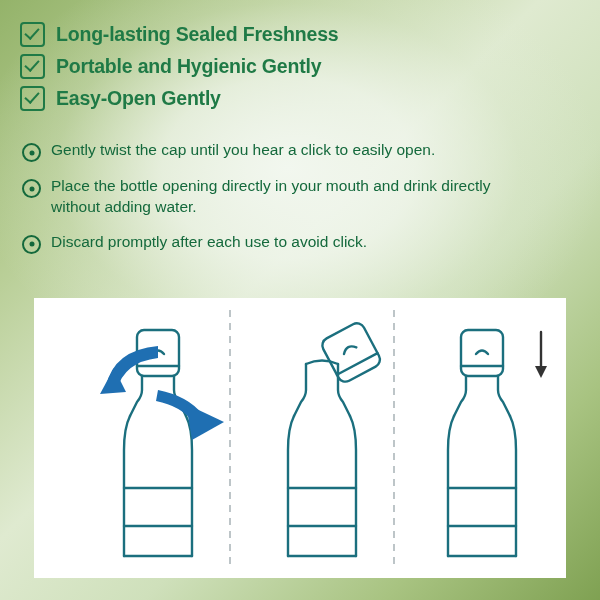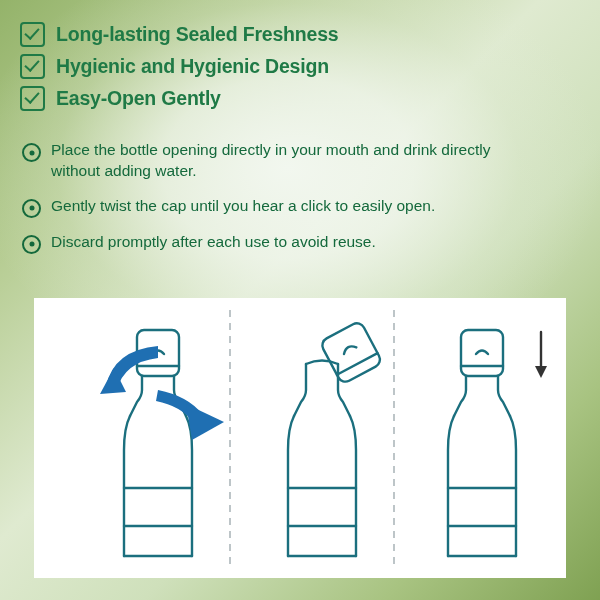--- a/index.html
+++ b/index.html
@@ -121,40 +121,40 @@
 
 <div id="page">
 
   <div class="features">
     <div class="feature-row">
       <span class="check-box"></span>
       <span class="feature-text">Long-lasting Sealed Freshness</span>
     </div>
     <div class="feature-row">
       <span class="check-box"></span>
-      <span class="feature-text">Hygienic and Hygienic Design</span>
+      <span class="feature-text">Portable and Hygienic Gently</span>
     </div>
     <div class="feature-row">
       <span class="check-box"></span>
       <span class="feature-text">Easy-Open Gently</span>
     </div>
   </div>
 
   <div class="steps">
     <div class="step-row">
       <span class="bullet"></span>
-      <span class="step-text">Place the bottle opening directly in your mouth and drink directly without adding water.</span>
+      <span class="step-text">Gently twist the cap until you hear a click to easily open.</span>
     </div>
     <div class="step-row">
       <span class="bullet"></span>
-      <span class="step-text">Gently twist the cap until you hear a click to easily open.</span>
+      <span class="step-text">Place the bottle opening directly in your mouth and drink directly without adding water.</span>
     </div>
     <div class="step-row">
       <span class="bullet"></span>
-      <span class="step-text">Discard promptly after each use to avoid reuse.</span>
+      <span class="step-text">Discard promptly after each use to avoid click.</span>
     </div>
   </div>
 
   <div class="panel">
     <svg width="532" height="280" viewBox="0 0 532 280" xmlns="http://www.w3.org/2000/svg">
       <rect x="0" y="0" width="532" height="280" fill="#ffffff"></rect>
 
       <g stroke="#9aa7ab" stroke-width="1.3" stroke-dasharray="7 6">
         <line x1="196" y1="12" x2="196" y2="268"></line>
         <line x1="360" y1="12" x2="360" y2="268"></line>

